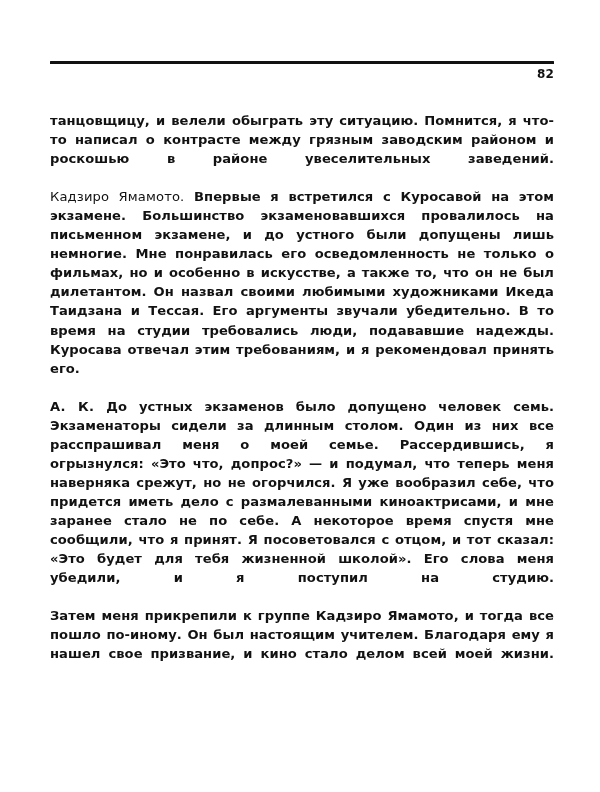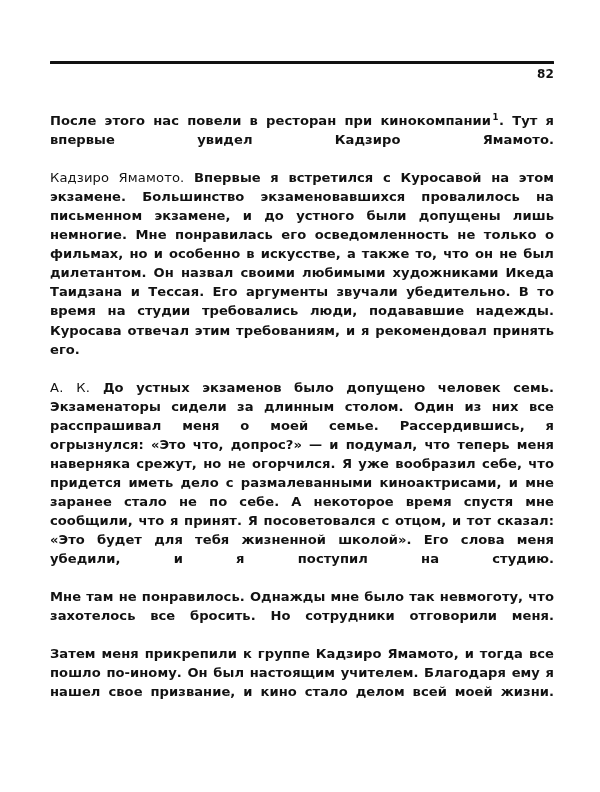--- a/index.html
+++ b/index.html
@@ -67,21 +67,21 @@
   }
 
   
   .para::after {
     content: "";
     display: inline-block;
     width: 100%;
   }
 
   .speaker {
-    font-weight: 400;
+    font-weight: 700;
     letter-spacing: 0.35px;
     margin-top: 17px;
   }
   .speaker-caps {
     font-weight: 400;
     letter-spacing: 0.15px;
   }
 
   sup.fnref {
     font-size: 8.5px;
@@ -118,27 +118,26 @@
 
 <div class="page">
 
   <div class="header">
     <div class="header-rule"></div>
     <div class="folio">82</div>
   </div>
 
   <div class="content">
 
+    <p class="para">танцовщицу, и велели обыграть эту ситуацию. Помнится, я что-то написал о контрасте между грязным заводским районом и роскошью в районе увеселительных заведений.</p>
 
-    <p class="para"><span>После этого нас повели в ресторан при кинокомпании</span><sup class="fnref">1</sup><span>. Тут я впервые увидел Кадзиро Ямамото.</span></p>
 
     <p class="para"><span class="speaker-caps">Кадзиро Ямамото.</span><span> Впервые я встретился с Куросавой на этом экзамене. Большинство экзаменовавшихся провалилось на письменном экзамене, и до устного были допущены лишь немногие. Мне понравилась его осведомленность не только о фильмах, но и особенно в искусстве, а также то, что он не был дилетантом. Он назвал своими любимыми художниками Икеда Таидзана и Тессая. Его аргументы звучали убедительно. В то время на студии требовались люди, подававшие надежды. Куросава отвечал этим требованиям, и я рекомендовал принять его.</span></p>
 
     <p class="para"><span class="speaker">А. К.</span><span> До устных экзаменов было допущено человек семь. Экзаменаторы сидели за длинным столом. Один из них все расспрашивал меня о моей семье. Рассердившись, я огрызнулся: «Это что, допрос?» — и подумал, что теперь меня наверняка срежут, но не огорчился. Я уже вообразил себе, что придется иметь дело с размалеванными киноактрисами, и мне заранее стало не по себе. А некоторое время спустя мне сообщили, что я принят. Я посоветовался с отцом, и тот сказал: «Это будет для тебя жизненной школой». Его слова меня убедили, и я поступил на студию.</span></p>
 
-    <p class="para">Мне там не понравилось. Однажды мне было так невмоготу, что захотелось все бросить. Но сотрудники отговорили меня.</p>
 
     <p class="para">Затем меня прикрепили к группе Кадзиро Ямамото, и тогда все пошло по-иному. Он был настоящим учителем. Благодаря ему я нашел свое призвание, и кино стало делом всей моей жизни.</p>
 
   </div>
 
 
 </div>
 
 </body></html>

